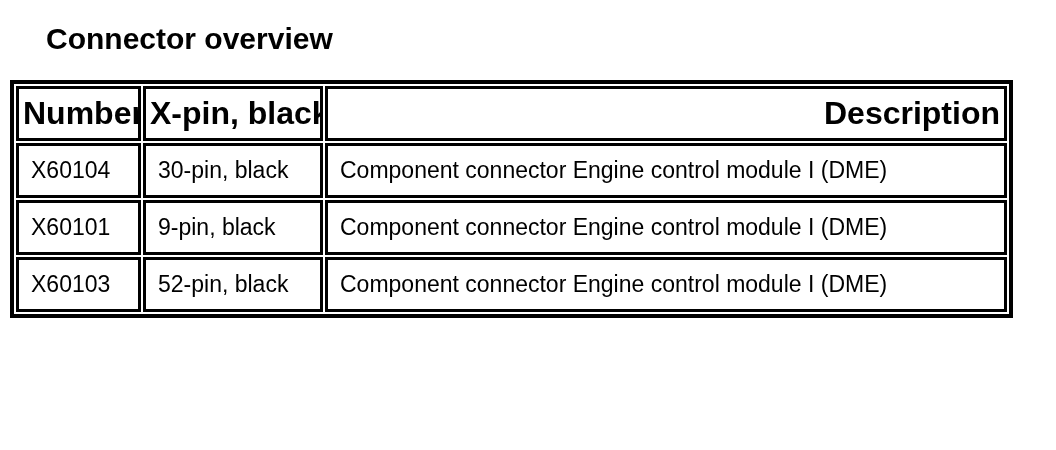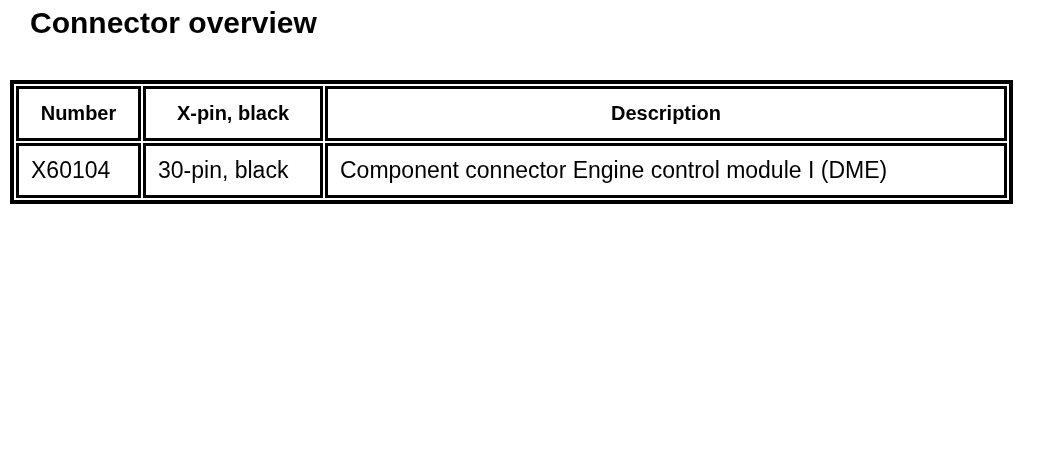--- a/index.html
+++ b/index.html
@@ -16,21 +16,21 @@
     background: #ffffff;
     overflow: hidden;
   }
   .page-title {
     position: absolute;
     left: 30px;
     top: 6px;
     font-size: 30px;
     font-weight: bold;
     letter-spacing: 0px;
-    margin: 0;
+    margin: 16px;
   }
   table.connector-table {
     position: absolute;
     left: 10px;
     top: 80px;
     width: 1003px;
     border-collapse: separate;
     border-spacing: 2px;
     border: 4px solid #000000;
     background: #ffffff;
@@ -42,22 +42,22 @@
     background: #ffffff;
     height: 49px;
     font-size: 23px;
     vertical-align: middle;
     padding: 0 10px;
     white-space: nowrap;
     overflow: hidden;
   }
   table.connector-table th {
     font-weight: bold;
-    font-size: 20px;
-    text-align: center;
+    font-size: 32px;
+    text-align: right;
     padding: 0 4px;
     margin-left: 15px;
   }
   table.connector-table td {
     text-align: left;
     padding-left: 12px;
     margin-top: 48px;
   }
   col.col-number { width: 125px; }
   col.col-pin    { width: 180px; }
@@ -83,19 +83,29 @@
       </tr>
     </thead>
     <tbody id="table-body">
 
     <tr>
       <td>X60104</td>
       <td>30-pin, black</td>
       <td>Component connector Engine control module I (DME)</td>
     </tr>
 
+    <tr>
+      <td>X60101</td>
+      <td>9-pin, black</td>
+      <td>Component connector Engine control module I (DME)</td>
+    </tr>
 
 
+    <tr>
+      <td>X60103</td>
+      <td>52-pin, black</td>
+      <td>Component connector Engine control module I (DME)</td>
+    </tr>
 
   </tbody>
   </table>
 
 </div>
 
 </body></html>

